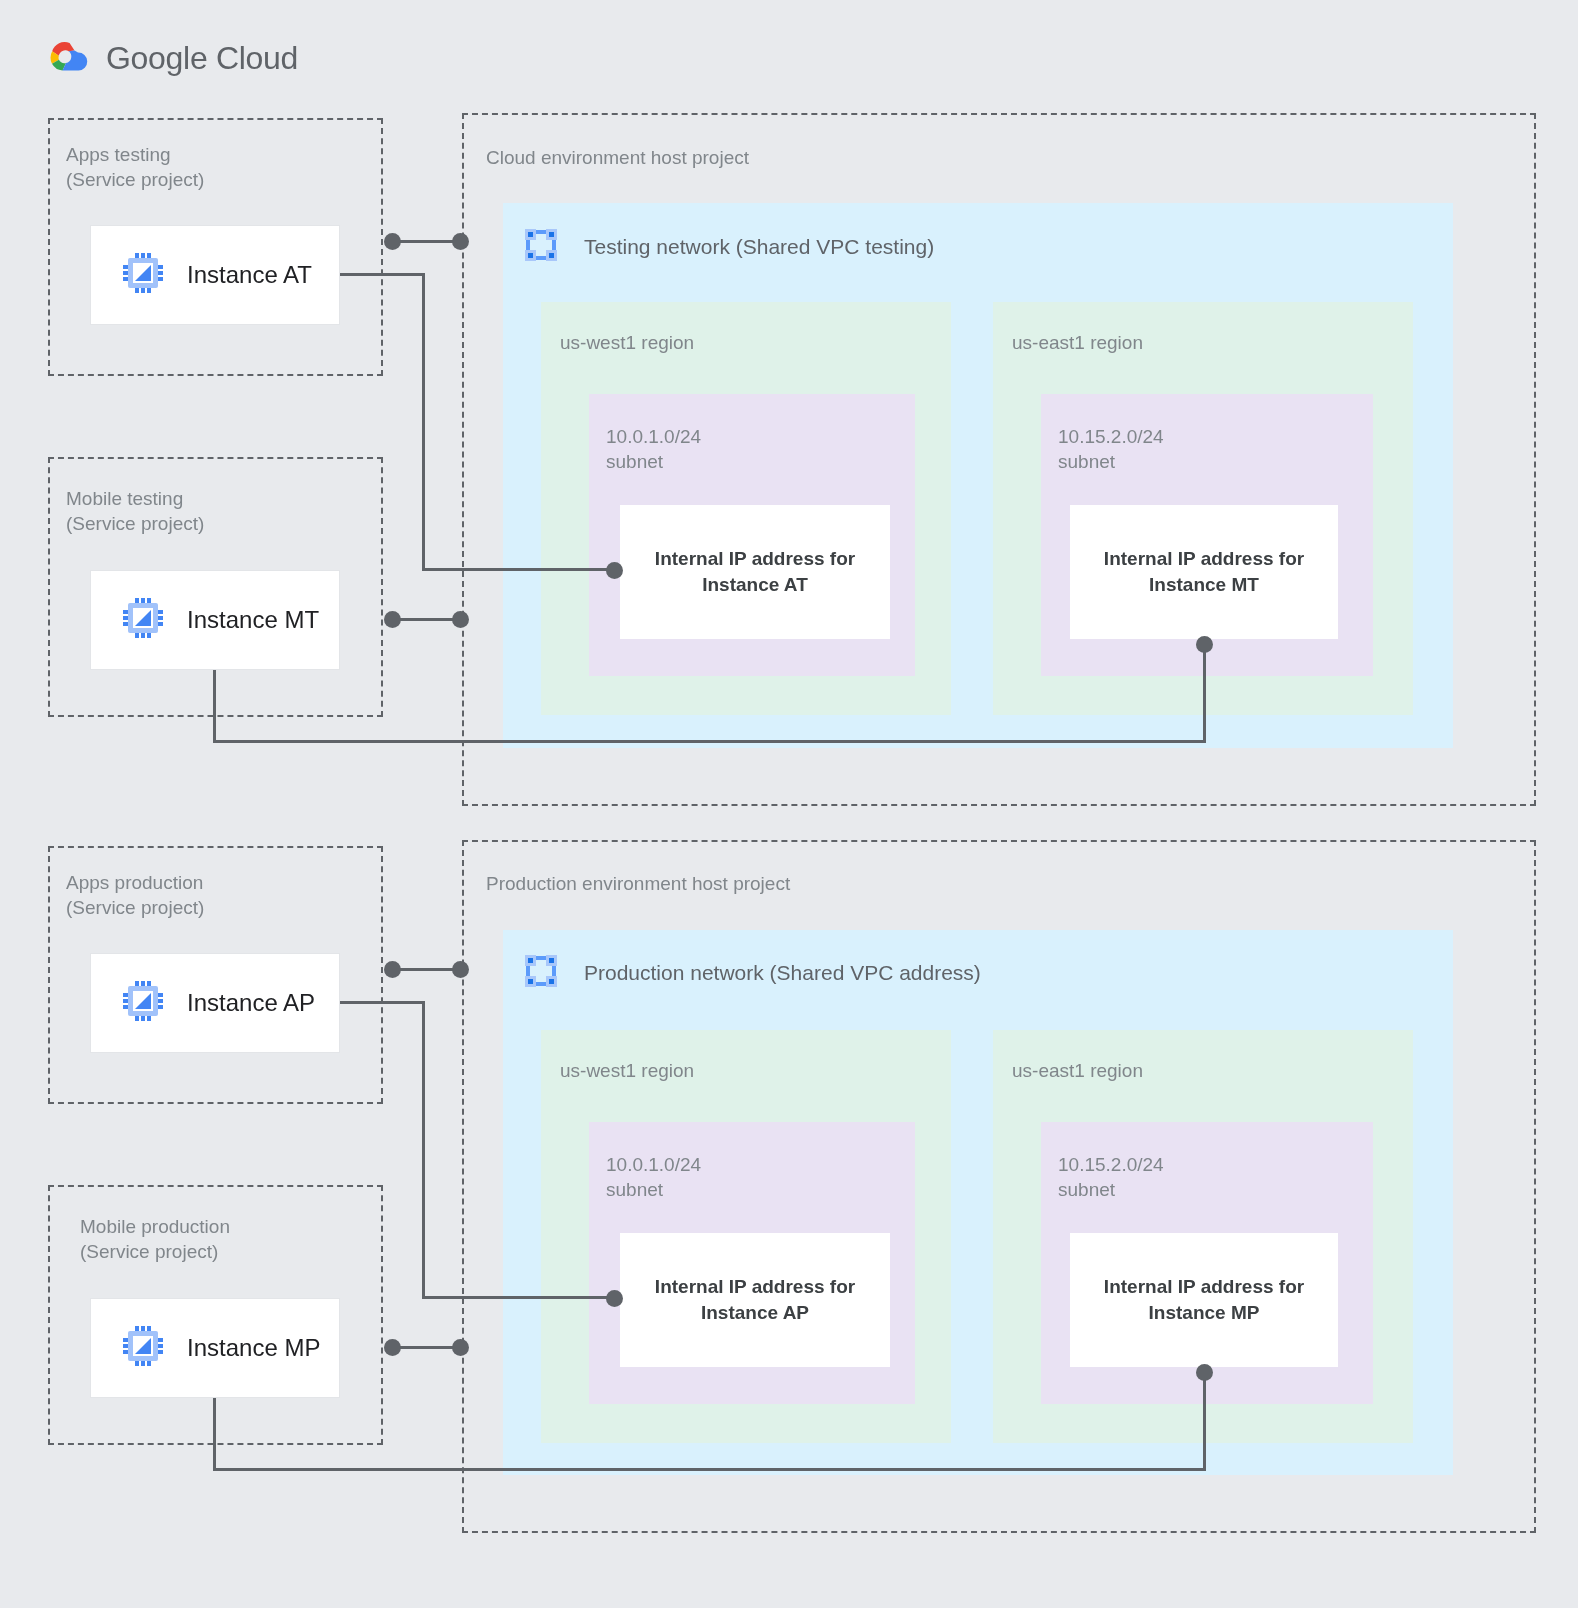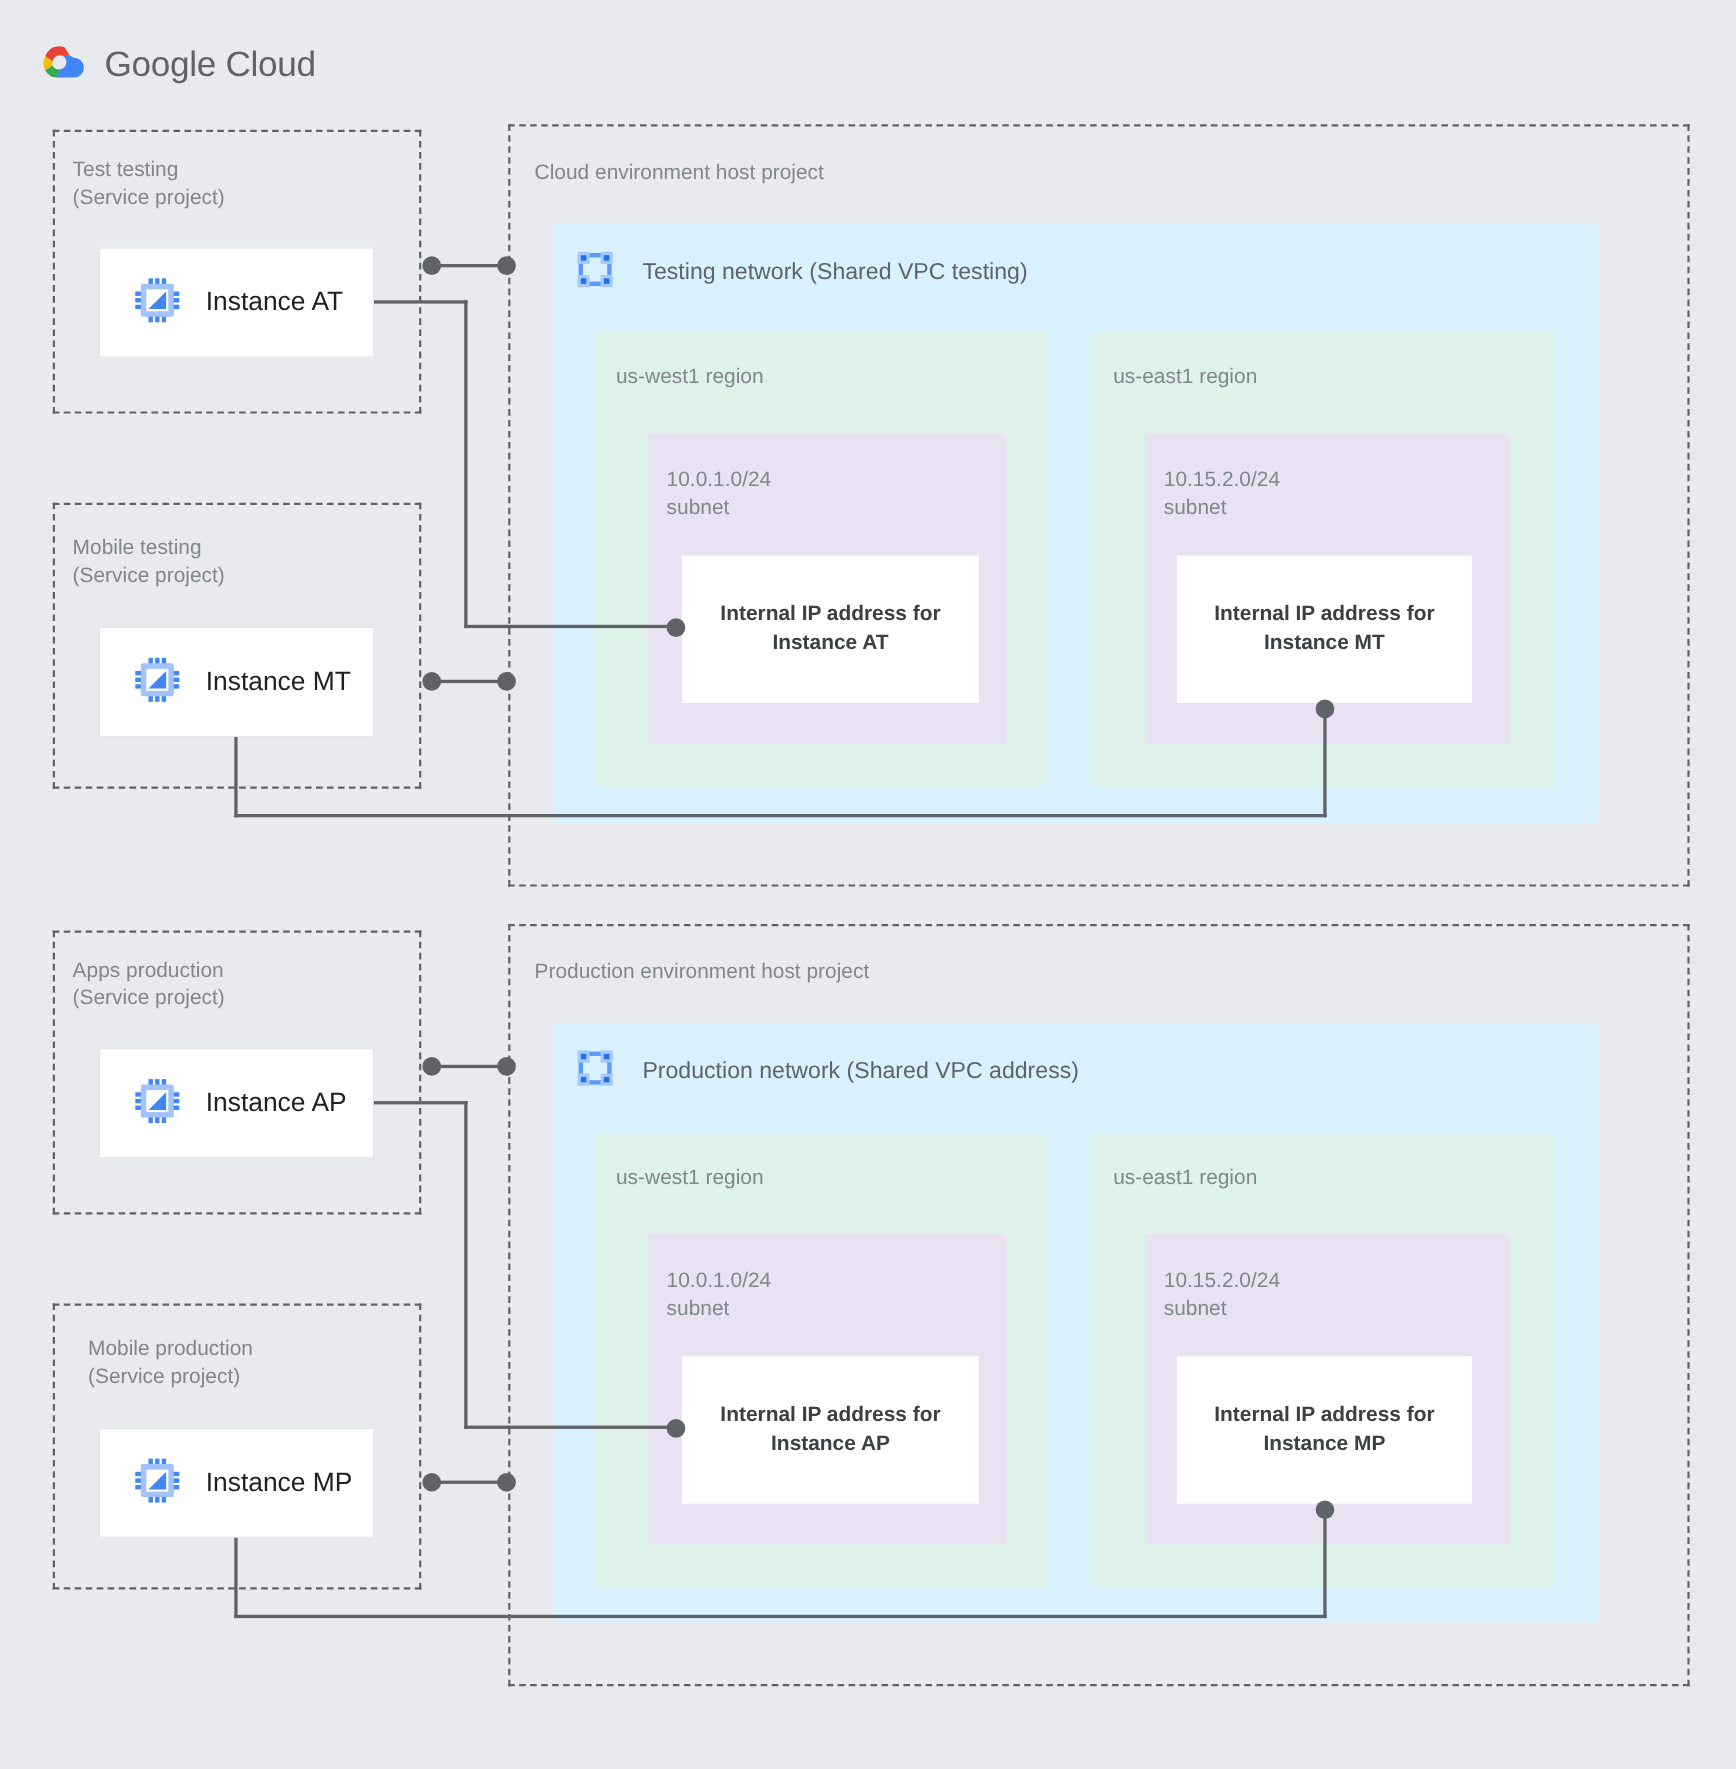--- a/index.html
+++ b/index.html
@@ -10,21 +10,21 @@
   body {
     width: 1578px;
     height: 1608px;
     position: relative;
     font-family: "Liberation Sans", sans-serif;
     overflow: hidden;
   }
   .abs { position: absolute; box-sizing: border-box; }
 
   
-  #gc-logo { left: 33px; top: 33px; width: 300px; height: 50px; display: flex; align-items: center; }
+  #gc-logo { left: 44px; top: 33px; width: 300px; height: 50px; display: flex; align-items: center; }
   #gc-logo .mark { width: 48px; height: 40px; position: relative; flex: none; }
   #gc-logo .wordmark {
     margin-left: 14px; font-size: 32px; color: #5f6368; letter-spacing: -0.3px; white-space: nowrap;
   }
   #gc-logo .wordmark .g2 { color: #5f6368; }
 
   
   .dashed-box {
     border: 2px dashed #5f6368;
     background: transparent;
@@ -97,21 +97,21 @@
       <path d="M8.2 13.2 A13 13 0 0 0 6.5 19.6 A13 13 0 0 0 8.0 25.8 L14.9 21.8 A6.6 6.6 0 0 1 14.8 17.8 Z" fill="#fbbc04"></path>
       <path d="M8.0 25.8 A13 13 0 0 0 18.5 32.5 L22.0 25.0 A6.6 6.6 0 0 1 14.9 21.8 Z" fill="#34a853"></path>
       <path d="M18.5 32.5 L34.5 32.5 A9 9 0 0 0 34.0 14.5 L30.5 12.5 L24.6 13.2 A6.6 6.6 0 0 1 22.0 25.0 Z" fill="#4285f4"></path>
       <path d="M14.4 19.3 a6.7 6.7 0 0 1 12.9 -2.4 l-3.4 5.8 -9.4 0 a6.8 6.8 0 0 1 -0.1 -3.4 z" fill="#e8eaed" opacity="0.0"></path>
     </svg>
   </span>
   <span class="wordmark"><span>Google</span> <span class="g2">Cloud</span></span>
 </div>
 
 <div class="abs dashed-box" style="left:48px; top:118px; width:335px; height:258px;"></div>
-<div class="box-title" style="left:66px; top:142px;">Test testing
+<div class="box-title" style="left:66px; top:142px;">Apps testing
 (Service project)</div>
 <div class="abs instance-card" style="left:90px; top:225px; width:250px; height:100px;">
   <span style="flex:none;">
     <svg width="44" height="44" viewBox="0 0 44 44">
       <g fill="#4285f4">
         <rect x="14" y="2" width="4" height="7"></rect>
           <rect x="20" y="2" width="4" height="7"></rect>
           <rect x="26" y="2" width="4" height="7"></rect>
         <rect x="14" y="35" width="4" height="7"></rect>
           <rect x="20" y="35" width="4" height="7"></rect>

